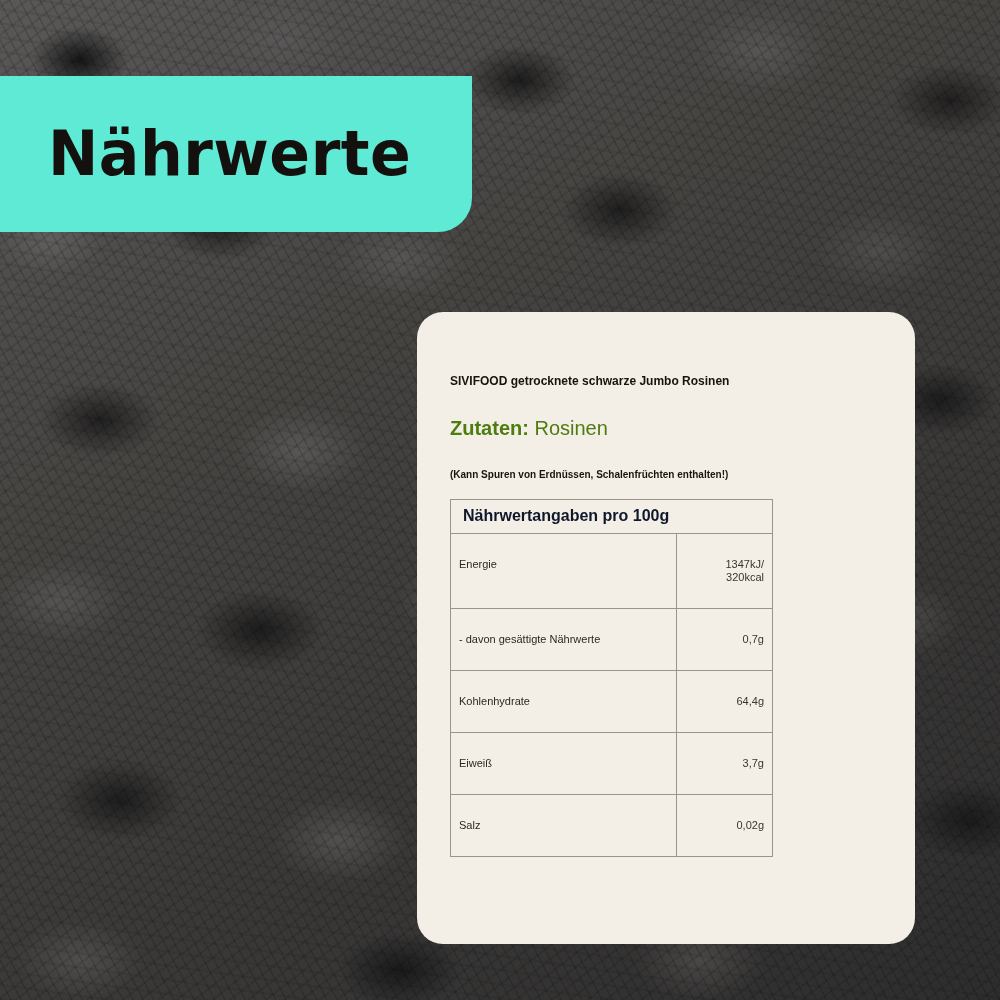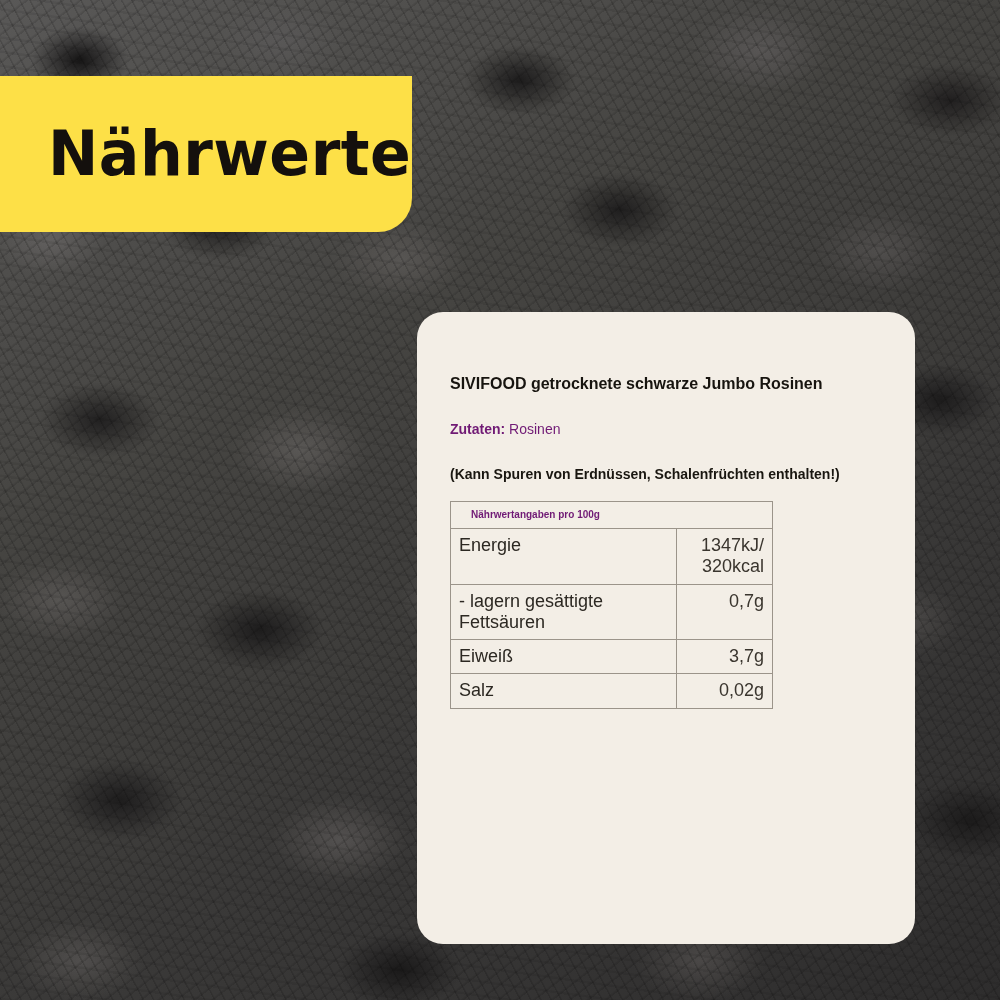--- a/index.html
+++ b/index.html
@@ -72,23 +72,23 @@
       repeating-linear-gradient(8deg, rgba(0,0,0,.10) 0px, rgba(0,0,0,.10) 2px, rgba(0,0,0,0) 3px, rgba(0,0,0,0) 14px);
     opacity: .75;
     mix-blend-mode: multiply;
   }
 
   
   .heading-panel {
     position: absolute;
     left: 0;
     top: 76px;
-    width: 412px;
+    width: 472px;
     height: 156px;
-    background: #fde047;
+    background: #5eead4;
     border-bottom-right-radius: 34px;
     display: flex;
     align-items: center;
     padding-left: 48px;
   }
   .heading-title {
     font-family: "DejaVu Sans", sans-serif;
     font-weight: 700;
     font-size: 62px;
     line-height: 1;
@@ -104,66 +104,66 @@
     left: 417px;
     top: 312px;
     width: 498px;
     height: 632px;
     background: #f3eee6;
     border-radius: 26px;
     padding: 62px 33px 30px 33px;
   }
 
   .product-title {
-    font-size: 16px;
+    font-size: 12px;
     font-weight: 700;
     color: #17140f;
     margin: 0 0 26px 0;
     line-height: 1.25;
     white-space: nowrap;
   }
 
   .info-line {
-    font-size: 14px;
-    color: #701a75;
+    font-size: 20px;
+    color: #4d7c0f;
     margin: 8px 0 27px 0;
     line-height: 1.3;
   }
   .info-line b { font-weight: 700; }
 
   .allergen-note {
-    font-size: 14px;
+    font-size: 10px;
     font-weight: 700;
     color: #191610;
     margin: 0 0 18px 0;
     line-height: 1.3;
   }
 
   
   .nutrition-table {
     border-collapse: collapse;
     width: 322px;
     table-layout: fixed;
   }
   .nutrition-table th,
   .nutrition-table td {
     border: 1px solid #9b948a;
-    padding: 6px 8px;
-    font-size: 18px;
+    padding: 24px 8px;
+    font-size: 11px;
     color: #2c2822;
     text-align: left;
     font-weight: 400;
     vertical-align: top;
     line-height: 1.18;
   }
   .nutrition-table thead th {
     font-weight: 700;
-    font-size: 10px;
-    color: #701a75;
-    padding: 7px 20px;
+    font-size: 16px;
+    color: #0f172a;
+    padding: 7px 12px;
   }
   .nutrition-table col.label { width: 226px; }
   .nutrition-table col.value { width: 96px; }
   .nutrition-table td.value { color: #3a352e; text-align: right; }
   .cell-multiline { white-space: pre-line; }
 </style>
 </head>
 <body>
 
 <div class="canvas">
@@ -196,22 +196,26 @@
           <th colspan="2">Nährwertangaben pro 100g</th>
         </tr>
       </thead>
       <tbody id="nutrition-body">
           <tr>
             <td class="label">Energie</td>
             <td class="value cell-multiline">1347kJ/
 320kcal</td>
           </tr>
           <tr>
-            <td class="label">- lagern gesättigte Fettsäuren</td>
+            <td class="label">- davon gesättigte Nährwerte</td>
             <td class="value cell-multiline">0,7g</td>
+          </tr>
+          <tr>
+            <td class="label">Kohlenhydrate</td>
+            <td class="value cell-multiline">64,4g</td>
           </tr>
           <tr>
             <td class="label">Eiweiß</td>
             <td class="value cell-multiline">3,7g</td>
           </tr>
           <tr>
             <td class="label">Salz</td>
             <td class="value cell-multiline">0,02g</td>
           </tr>
         </tbody>

